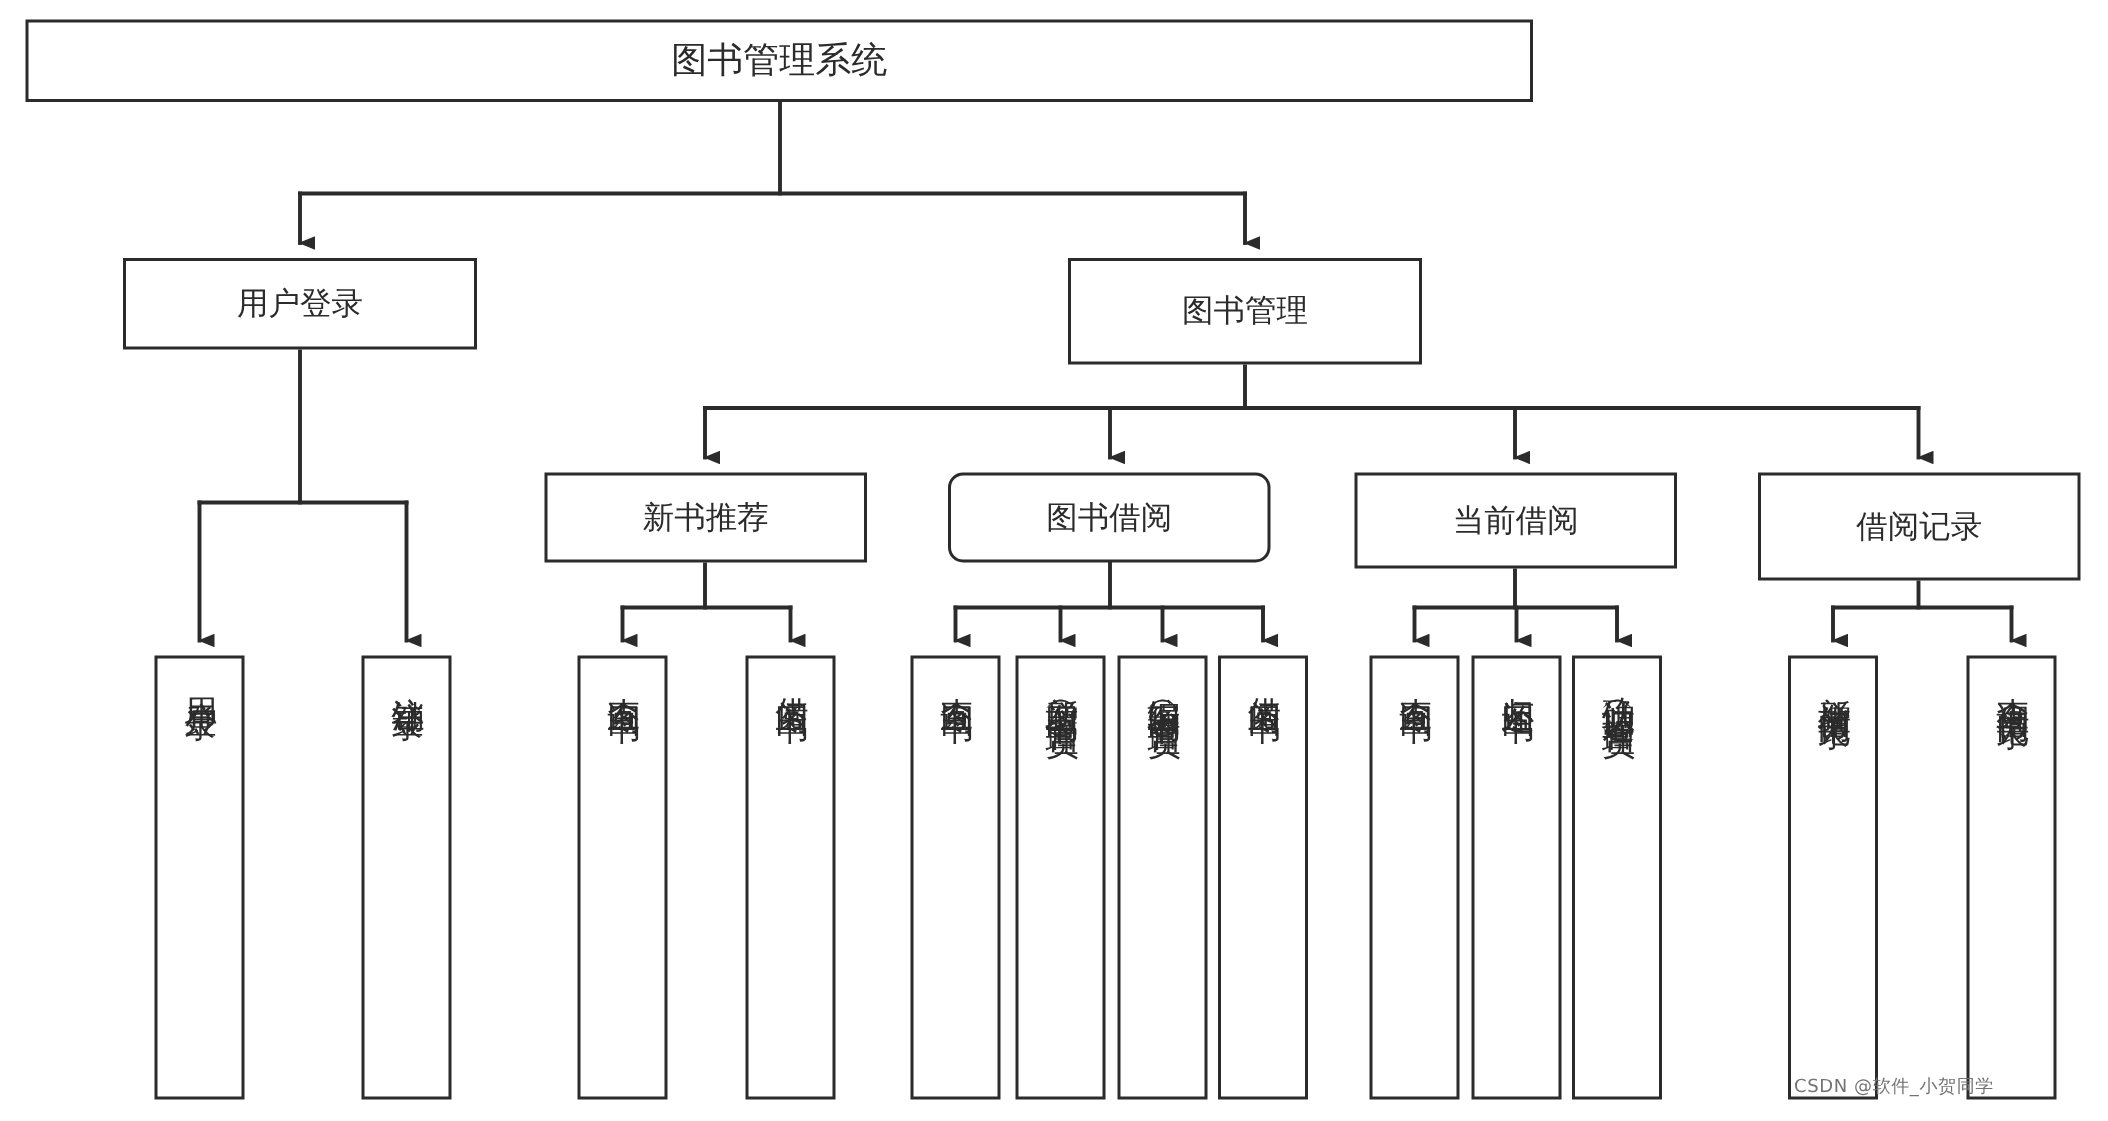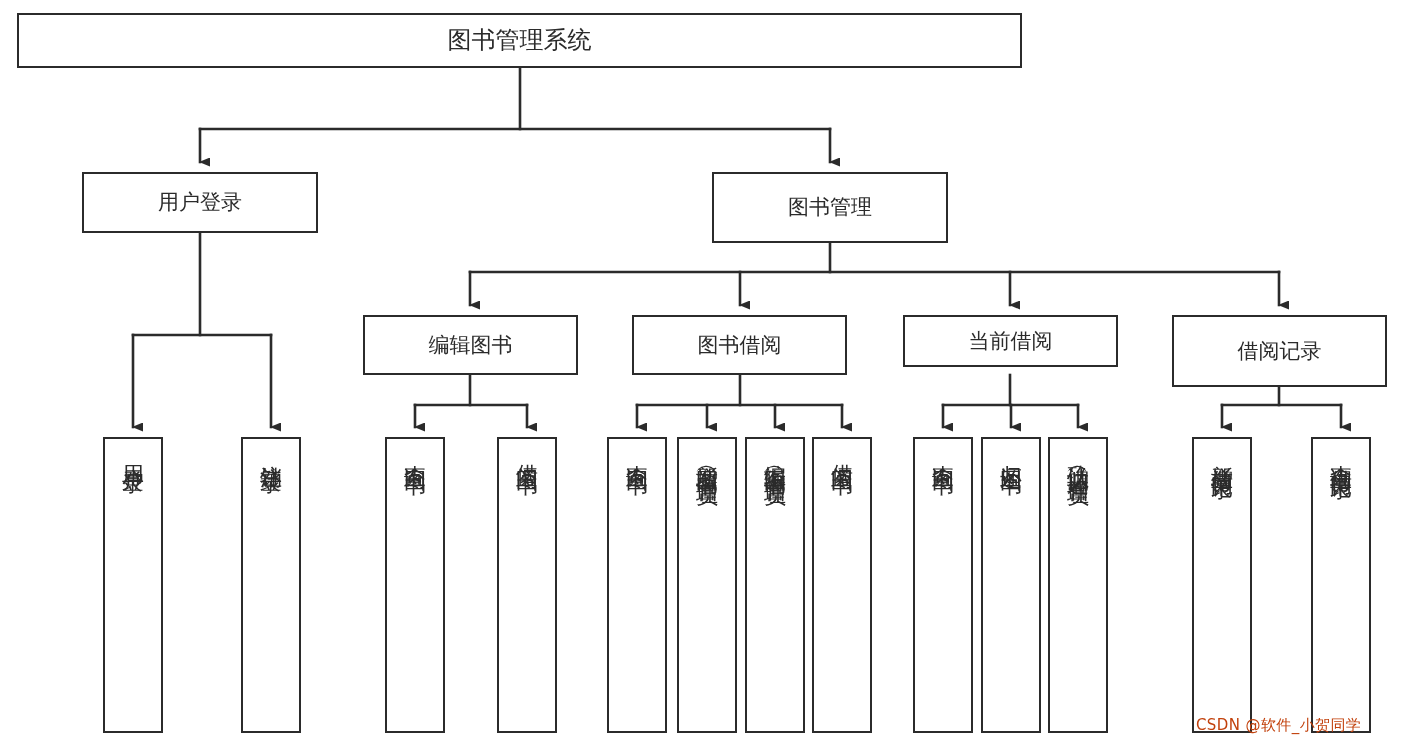--- a/index.html
+++ b/index.html
@@ -54,22 +54,22 @@
   }
   .node.vertical .node-label {
     writing-mode: vertical-rl;
     text-orientation: upright;
     font-size: 22px;
     letter-spacing: 3px;
     line-height: 1;
   }
   .watermark {
     position: absolute;
-    color: #c2410c;
-    font-size: 15px;
+    color: #737373;
+    font-size: 12px;
     white-space: nowrap;
     letter-spacing: 0.4px;
   }
 </style>
 </head>
 <body>
 
 <div id="diagram-root">
 
   <svg id="edge-layer" viewBox="0 0 1405 747" width="1405" height="747">
@@ -127,26 +127,26 @@
   </div>
 
   <div class="node horizontal" style="left:82px; top:172px; width:236px; height:61px;">
     <span class="node-label">用户登录</span>
   </div>
   <div class="node horizontal" style="left:712px; top:172px; width:236px; height:71px;">
     <span class="node-label">图书管理</span>
   </div>
 
   <div class="node horizontal" style="left:363px; top:315px; width:215px; height:60px;">
-    <span class="node-label">编辑图书</span>
+    <span class="node-label">新书推荐</span>
   </div>
-  <div class="node horizontal" style="left:632px; top:315px; width:215px; height:60px;">
+  <div class="node horizontal" style="left:632px; top:315px; width:215px; height:60px;border-radius:10px;">
     <span class="node-label">图书借阅</span>
   </div>
-  <div class="node horizontal" style="left:903px; top:315px; width:215px; height:52px;">
+  <div class="node horizontal" style="left:903px; top:315px; width:215px; height:64px;">
     <span class="node-label">当前借阅</span>
   </div>
   <div class="node horizontal" style="left:1172px; top:315px; width:215px; height:72px;">
     <span class="node-label">借阅记录</span>
   </div>
 
   <div class="node vertical" style="left:103px; top:437px; width:60px; height:296px;">
     <span class="node-label">用户登录</span>
   </div>
   <div class="node vertical" style="left:241px; top:437px; width:60px; height:296px;">

